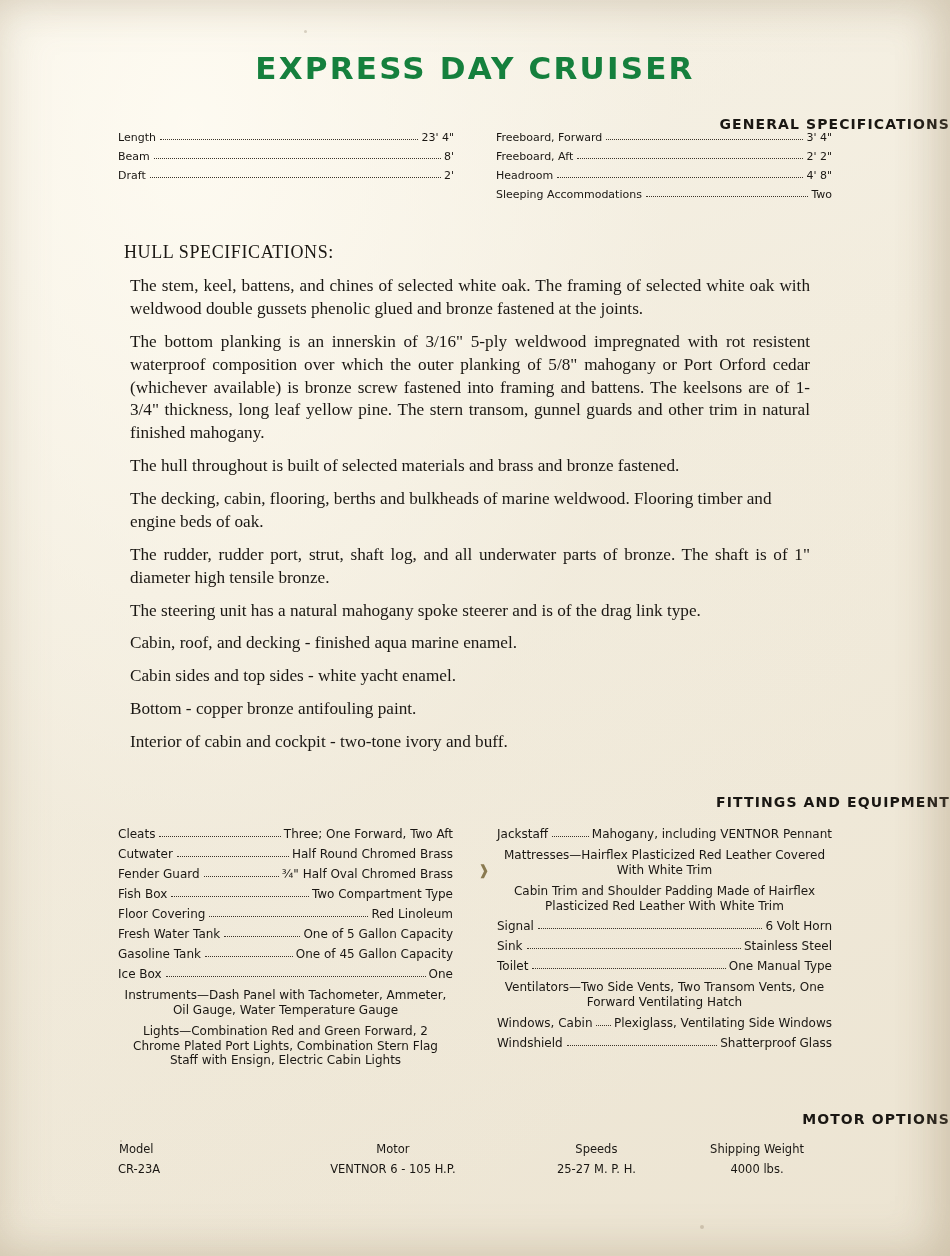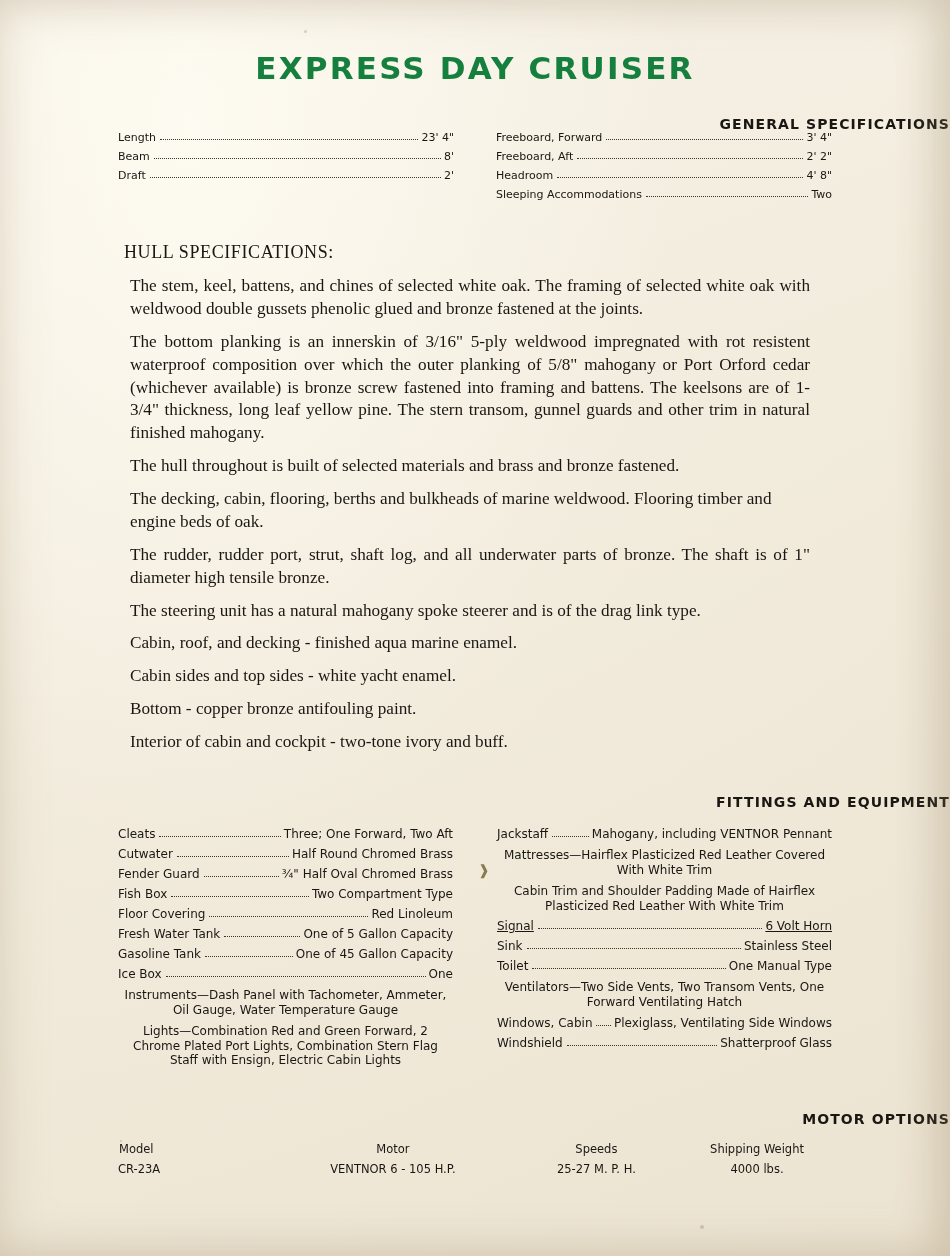--- a/index.html
+++ b/index.html
@@ -106,21 +106,21 @@
     gap: 44px;
     font-family: "DejaVu Sans", sans-serif;
     font-size: 12px;
   }
   .fittings .col { flex: 1 1 0; }
   .fit-note {
     text-align: center;
     line-height: 1.22;
     margin-bottom: 7px;
   }
-  .fit-right-pad { margin-top: 2px; text-decoration: underline; }
+  .fit-right-pad { margin-top: 2px; }
 
   
   .motor-table {
     margin: 14px 118px 0 118px;
     font-family: "DejaVu Sans", sans-serif;
     font-size: 11.5px;
     width: calc(100% - 236px);
     border-collapse: collapse;
   }
   .motor-table th {

